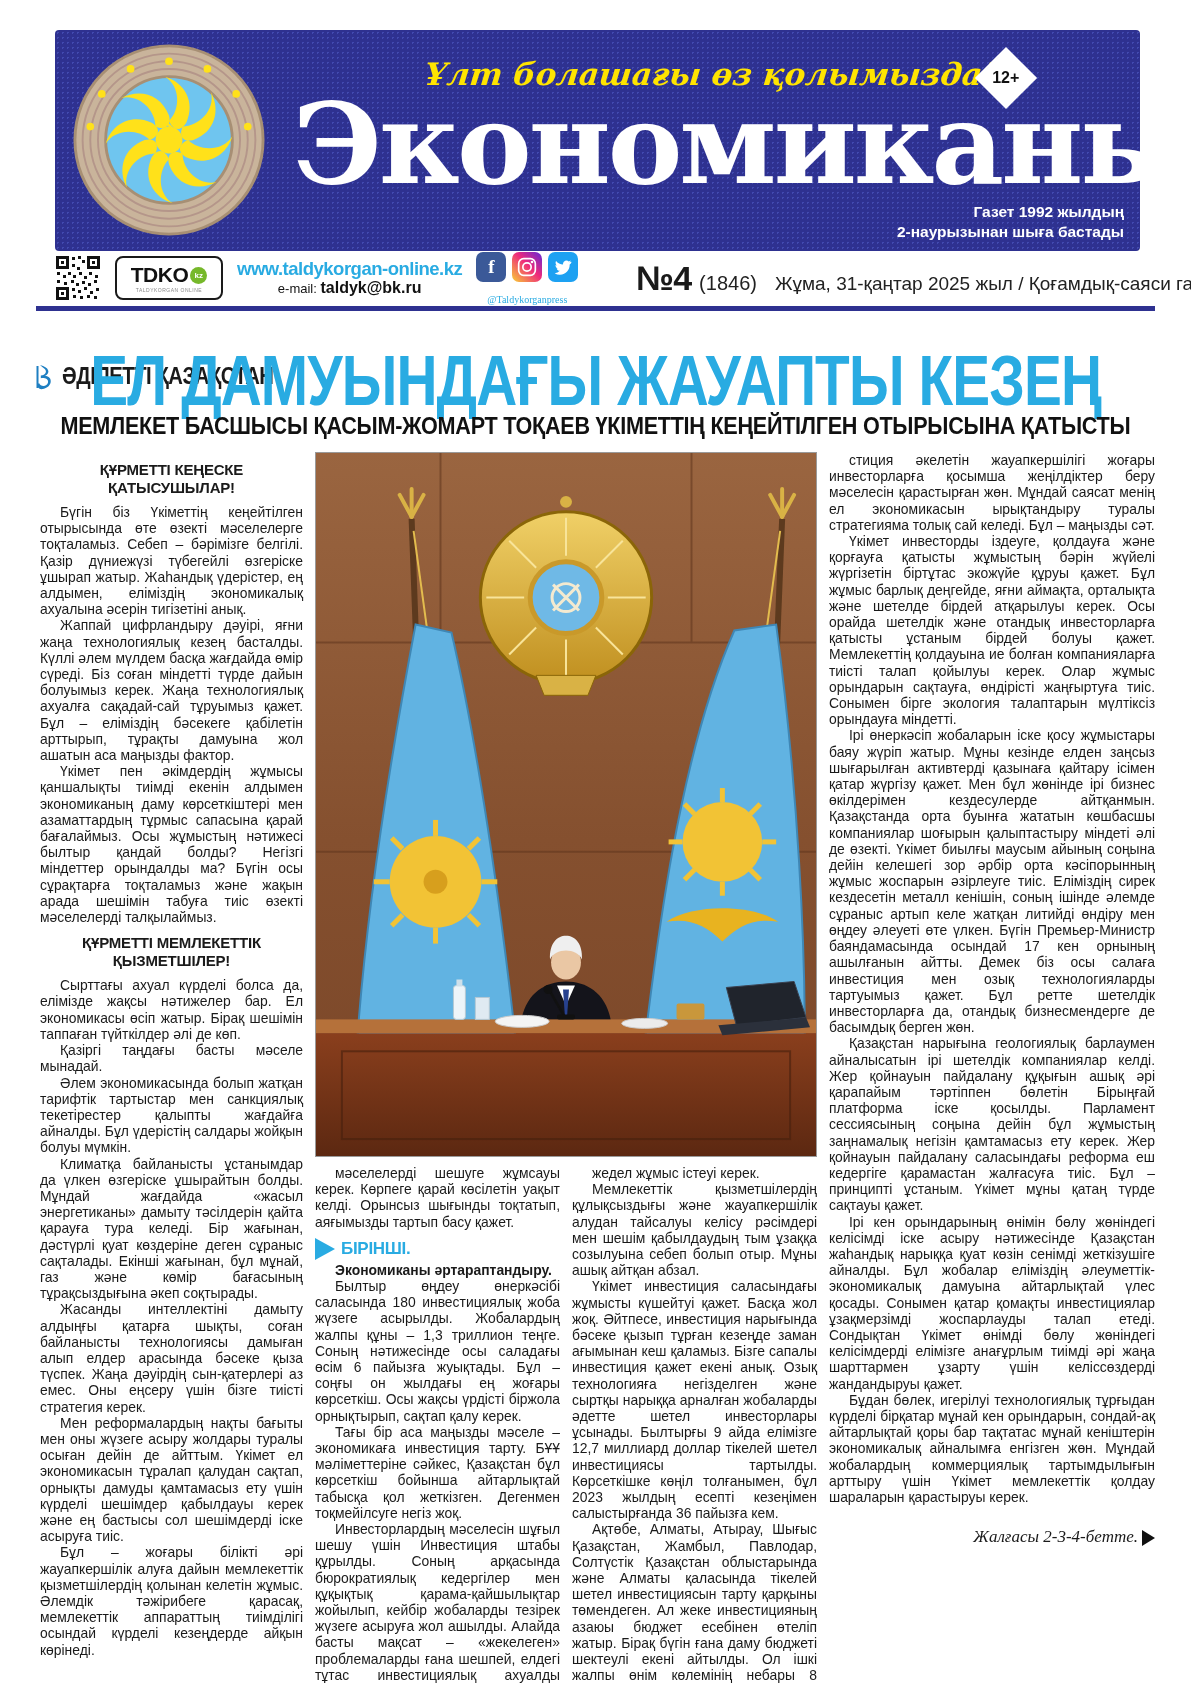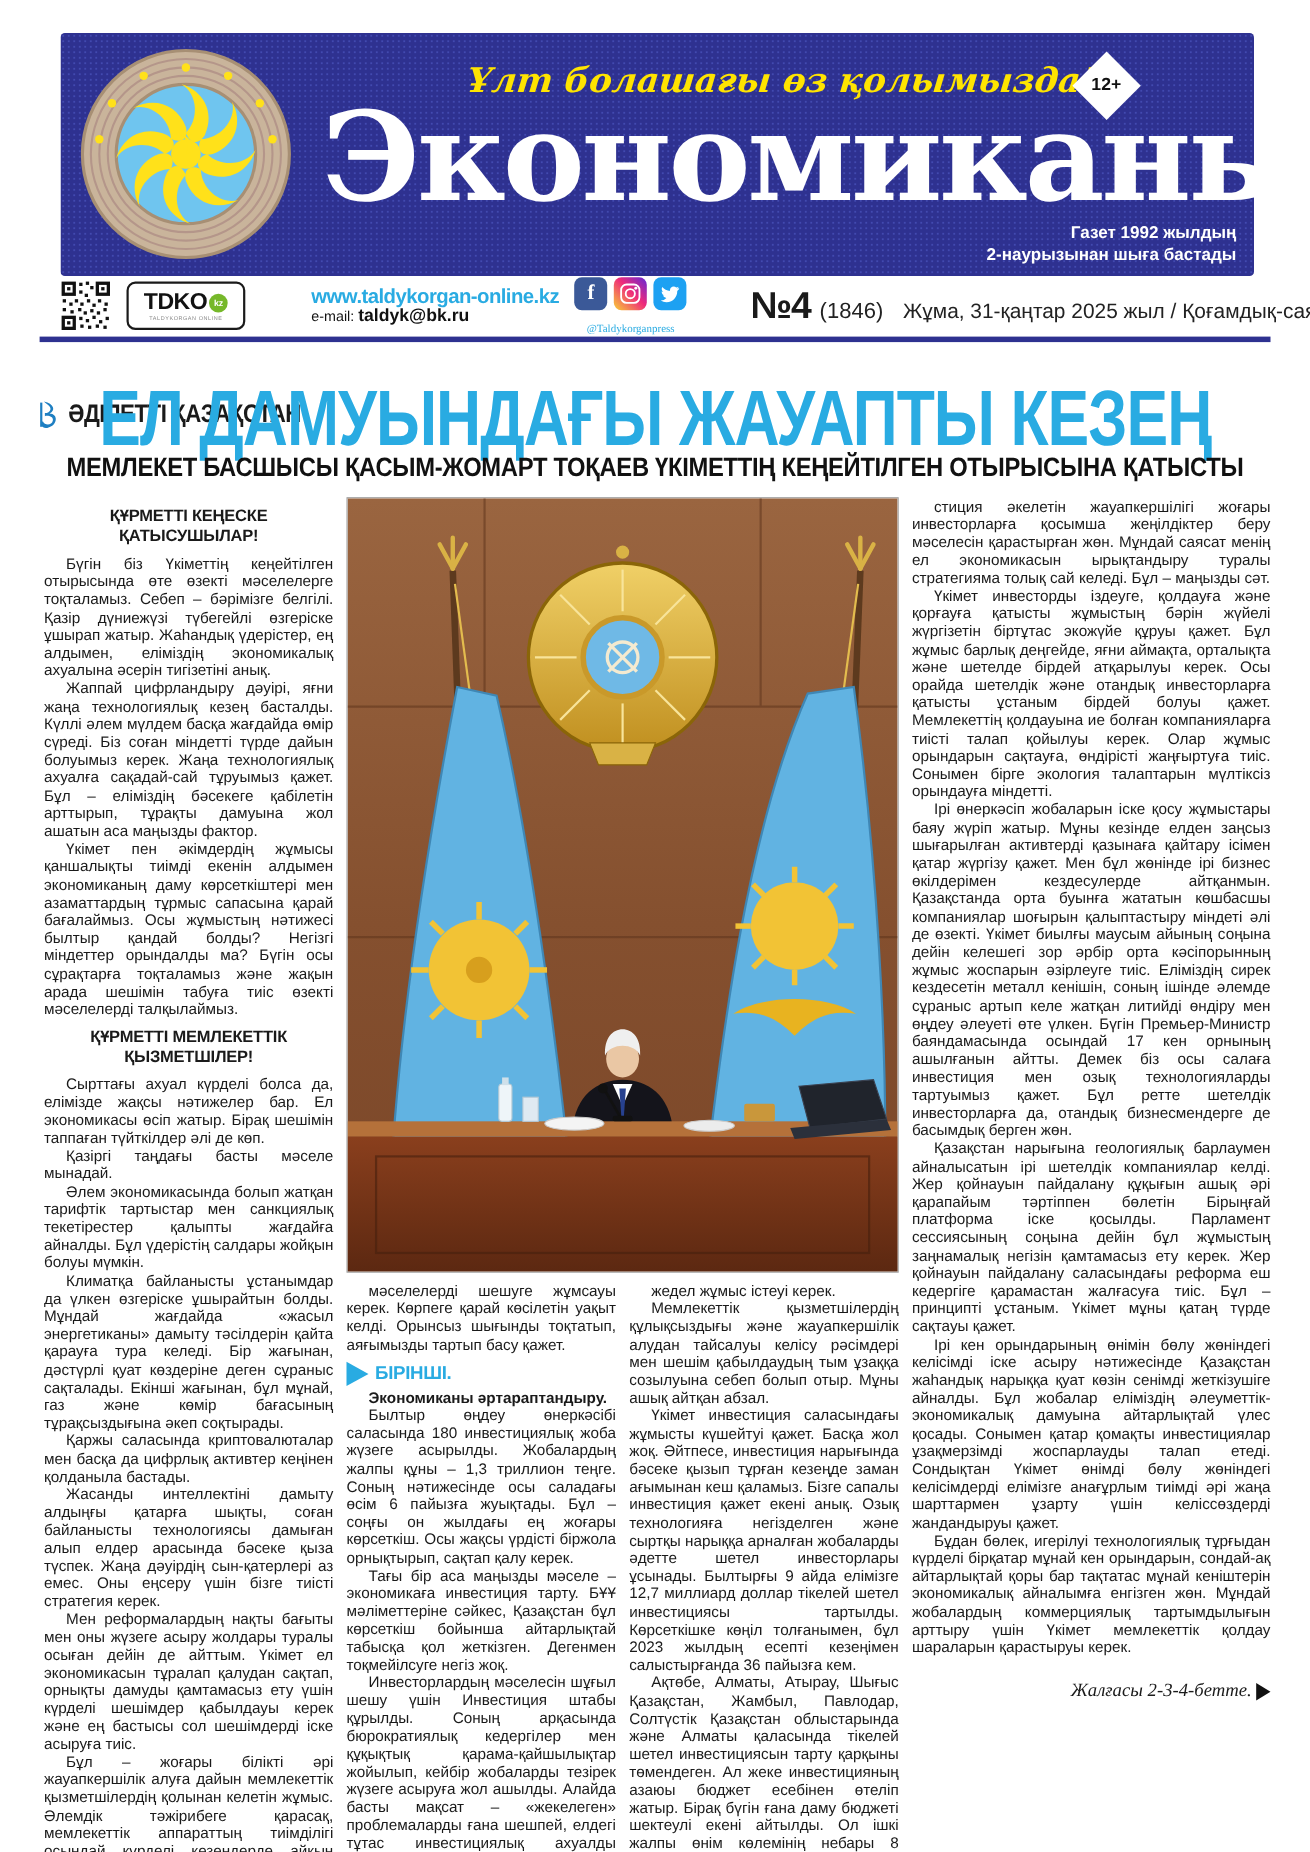--- a/index.html
+++ b/index.html
@@ -47,21 +47,21 @@
   }
   .qr { width:46px; height:46px; flex:0 0 auto; }
   .tdko {
     flex:0 0 auto; width:108px; height:44px; border:2px solid #1a1a1a; border-radius:8px;
     display:flex; flex-direction:column; align-items:center; justify-content:center; background:#fff;
   }
   .tdko-row { display:flex; align-items:center; gap:2px; }
   .tdko-name { font-weight:bold; font-size:21px; letter-spacing:-0.5px; color:#111; }
   .tdko-kz { width:17px; height:17px; border-radius:50%; background:#76b82a; color:#fff; font-size:8px; font-weight:bold; display:flex; align-items:center; justify-content:center; }
   .tdko-sub { font-size:5px; color:#8a8a8a; letter-spacing:0.5px; }
-  .web-email { flex:0 0 auto; line-height:1.15;margin-left:46px; }
+  .web-email { flex:0 0 auto; text-align:center; line-height:1.15; }
   .website { color:#29abe2; font-weight:bold; font-size:18.5px; letter-spacing:-0.5px; }
   .email-line { font-size:13px; color:#111; }
   .email-line b { font-size:16px; }
   .socials { flex:0 0 auto; text-align:center; }
   .social-row { display:flex; gap:6px; }
   .s-ic { width:30px; height:30px; border-radius:7px; display:flex; align-items:center; justify-content:center; color:#fff; font-weight:bold; font-size:19px; font-family:"Liberation Serif", serif; }
   .fb { background:#3b5998; }
   .ig { background:linear-gradient(45deg,#f9ce34,#ee2a7b 55%,#6228d7); }
   .tw { background:#1da1f2; }
   .handle { color:#29abe2; font-size:10px; margin-top:12px;font-family:Liberation Serif, serif; }
@@ -269,21 +269,20 @@
   <div class="col1">
     <h3>ҚҰРМЕТТІ КЕҢЕСКЕ ҚАТЫСУШЫЛАР!</h3>
     <p>Бүгін біз Үкіметтің кеңейтілген отырысында өте өзекті мәселелерге тоқталамыз. Себеп – бәрімізге белгілі. Қазір дүниежүзі түбегейлі өзгеріске ұшырап жатыр. Жаһандық үдерістер, ең алдымен, еліміздің экономикалық ахуалына әсерін тигізетіні анық.</p>
     <p>Жаппай цифрландыру дәуірі, яғни жаңа технологиялық кезең басталды. Күллі әлем мүлдем басқа жағдайда өмір сүреді. Біз соған міндетті түрде дайын болуымыз керек. Жаңа технологиялық ахуалға сақадай-сай тұруымыз қажет. Бұл – еліміздің бәсекеге қабілетін арттырып, тұрақты дамуына жол ашатын аса маңызды фактор.</p>
     <p>Үкімет пен әкімдердің жұмысы қаншалықты тиімді екенін алдымен экономиканың даму көрсеткіштері мен азаматтардың тұрмыс сапасына қарай бағалаймыз. Осы жұмыстың нәтижесі былтыр қандай болды? Негізгі міндеттер орындалды ма? Бүгін осы сұрақтарға тоқталамыз және жақын арада шешімін табуға тиіс өзекті мәселелерді талқылаймыз.</p>
     <h3>ҚҰРМЕТТІ МЕМЛЕКЕТТІК ҚЫЗМЕТШІЛЕР!</h3>
     <p>Сырттағы ахуал күрделі болса да, елімізде жақсы нәтижелер бар. Ел экономикасы өсіп жатыр. Бірақ шешімін таппаған түйткілдер әлі де көп.</p>
     <p>Қазіргі таңдағы басты мәселе мынадай.</p>
     <p>Әлем экономикасында болып жатқан тарифтік тартыстар мен санкциялық текетірестер қалыпты жағдайға айналды. Бұл үдерістің салдары жойқын болуы мүмкін.</p>
     <p>Климатқа байланысты ұстанымдар да үлкен өзгеріске ұшырайтын болды. Мұндай жағдайда «жасыл энергетиканы» дамыту тәсілдерін қайта қарауға тура келеді. Бір жағынан, дәстүрлі қуат көздеріне деген сұраныс сақталады. Екінші жағынан, бұл мұнай, газ және көмір бағасының тұрақсыздығына әкеп соқтырады.</p>
-    <p>Қаржы саласында криптовалюталар мен басқа да цифрлық активтер кеңінен қолданыла бастады.</p>
     <p>Жасанды интеллектіні дамыту алдыңғы қатарға шықты, соған байланысты технологиясы дамыған алып елдер арасында бәсеке қыза түспек. Жаңа дәуірдің сын-қатерлері аз емес. Оны еңсеру үшін бізге тиісті стратегия керек.</p>
     <p>Мен реформалардың нақты бағыты мен оны жүзеге асыру жолдары туралы осыған дейін де айттым. Үкімет ел экономикасын тұралап қалудан сақтап, орнықты дамуды қамтамасыз ету үшін күрделі шешімдер қабылдауы керек және ең бастысы сол шешімдерді іске асыруға тиіс.</p>
     <p>Бұл – жоғары білікті әрі жауапкершілік алуға дайын мемлекеттік қызметшілердің қолынан келетін жұмыс. Әлемдік тәжірибеге қарасақ, мемлекеттік аппараттың тиімділігі осындай күрделі кезеңдерде айқын көрінеді.</p>
 
   </div>
 
   <div class="mid">
     <div class="photo">
       <svg viewBox="0 0 502 705" preserveAspectRatio="none">
         <defs>

